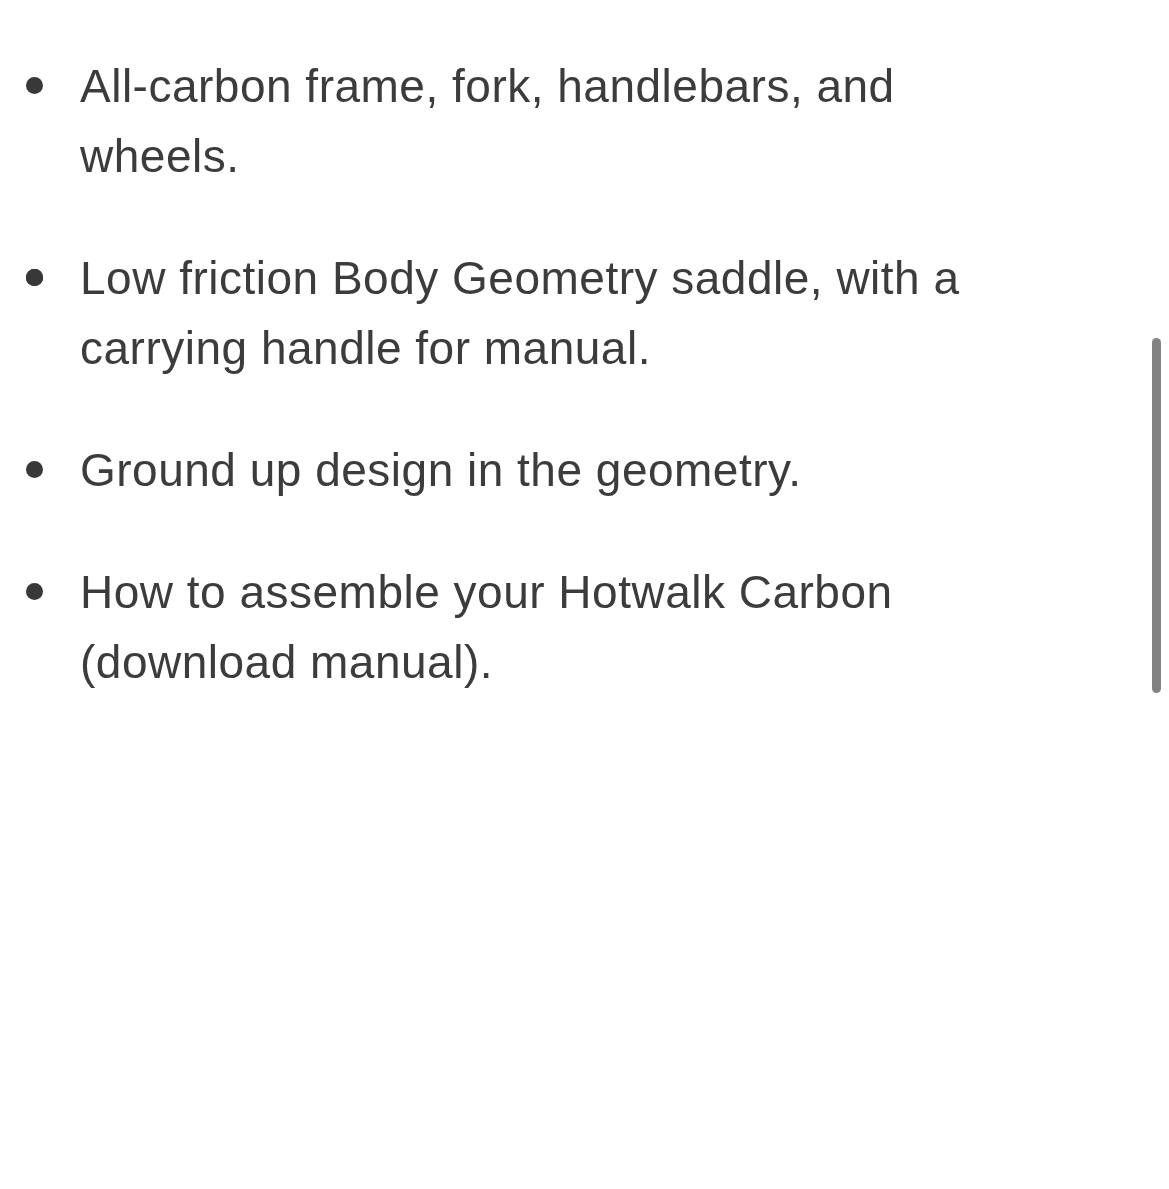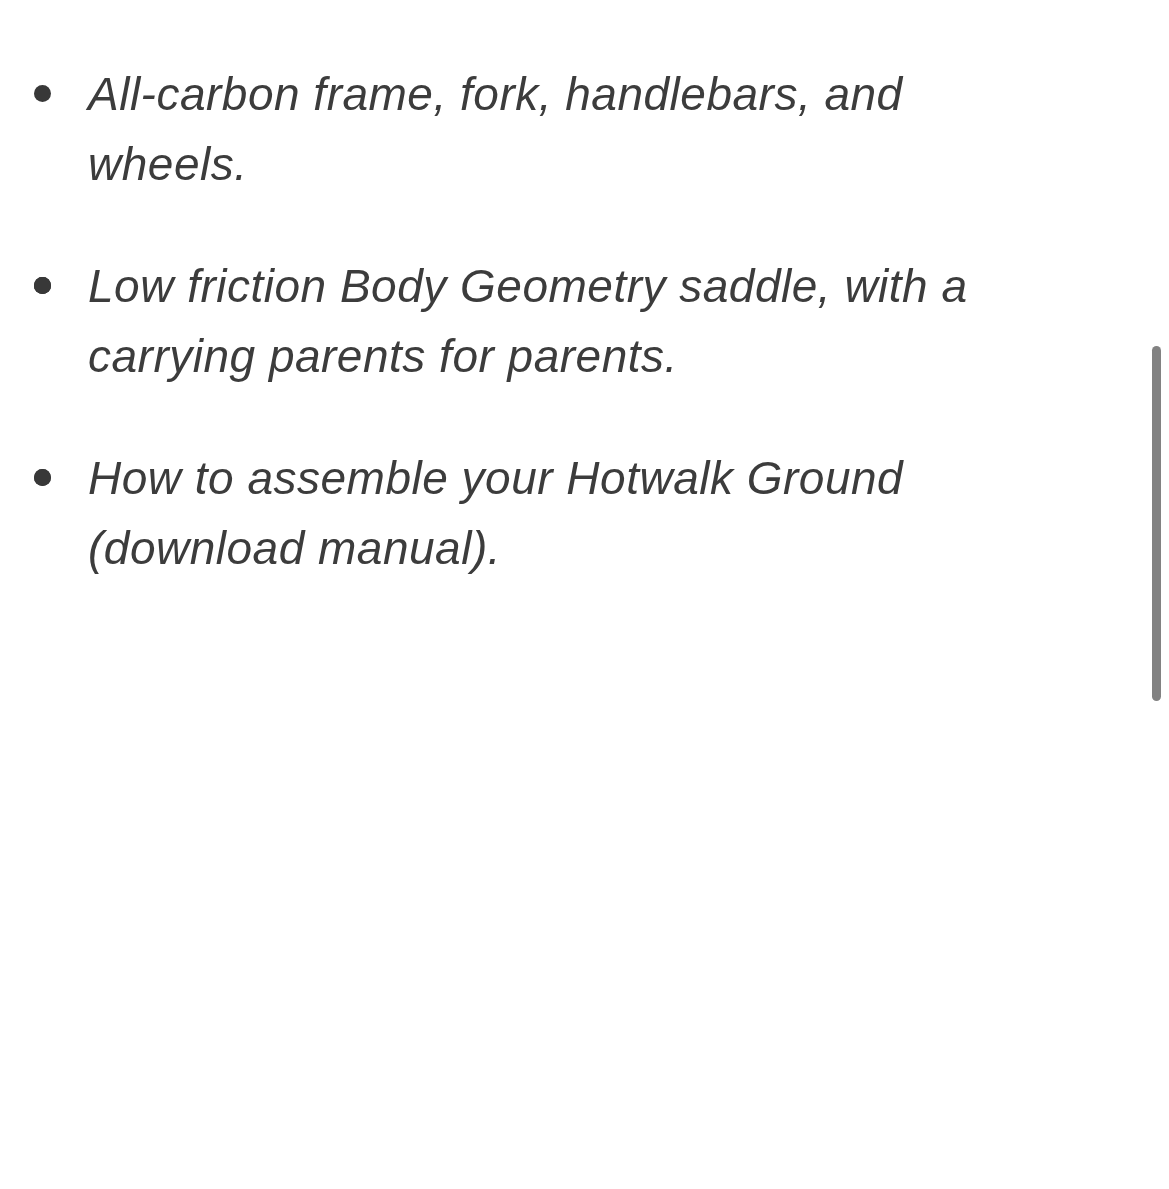--- a/index.html
+++ b/index.html
@@ -12,25 +12,24 @@
     font-family: "Liberation Sans", sans-serif;
   }
   .viewport {
     position: relative;
     width: 1169px;
     height: 1189px;
     background: #ffffff;
   }
   ul.features {
     list-style: none;
-    margin: 8px;
+    margin: 0;
     padding: 51px 0 0 80px;
     width: 990px;
     box-sizing: content-box;
-    font-style: italic;
   }
   ul.features li {
     position: relative;
     font-size: 46px;
     line-height: 70px;
     letter-spacing: 0.5px;
     font-weight: 400;
     color: #3c3c3c;
     margin: 0 0 52px 0;
   }
@@ -72,27 +71,28 @@
     </li>
     <li>
       <span class="bullet"></span>
     </li>
     <li>
       <span class="bullet"></span>
     </li>
     <li>
       <span class="bullet"></span>
       <span class="txt">Low friction Body Geometry saddle, with a
-carrying parents for parents.</span>
+carrying handle for manual.</span>
     </li>
     <li>
       <span class="bullet"></span>
+      <span class="txt">Ground up design in the geometry.</span>
     </li>
     <li>
       <span class="bullet"></span>
-      <span class="txt">How to assemble your Hotwalk Ground
+      <span class="txt">How to assemble your Hotwalk Carbon
 (download manual).</span>
     </li>
   </ul>
 
   <div class="scrollbar-thumb"></div>
 
 </div>
 
 </body></html>

